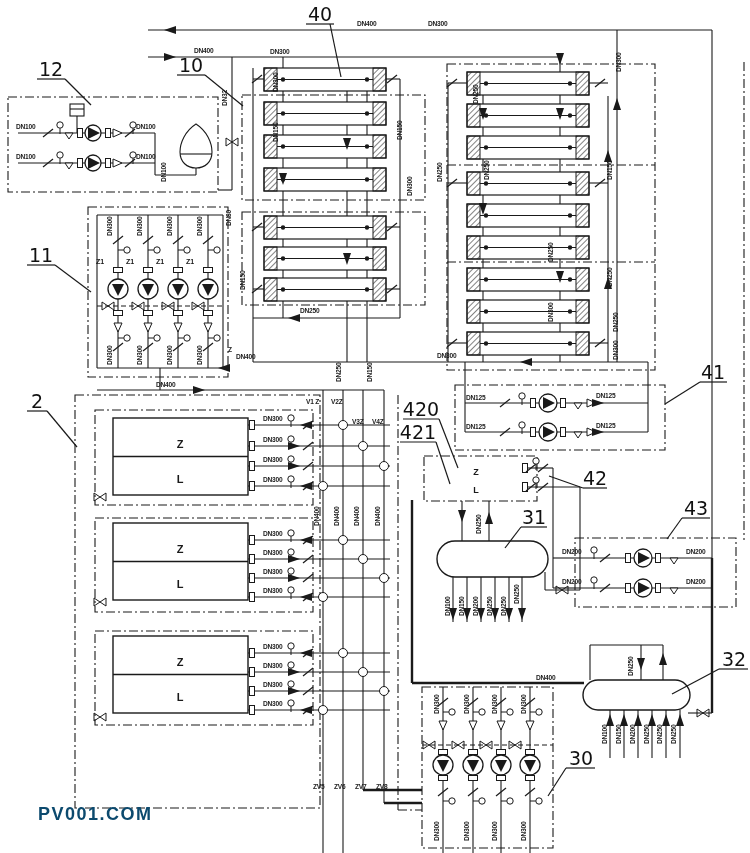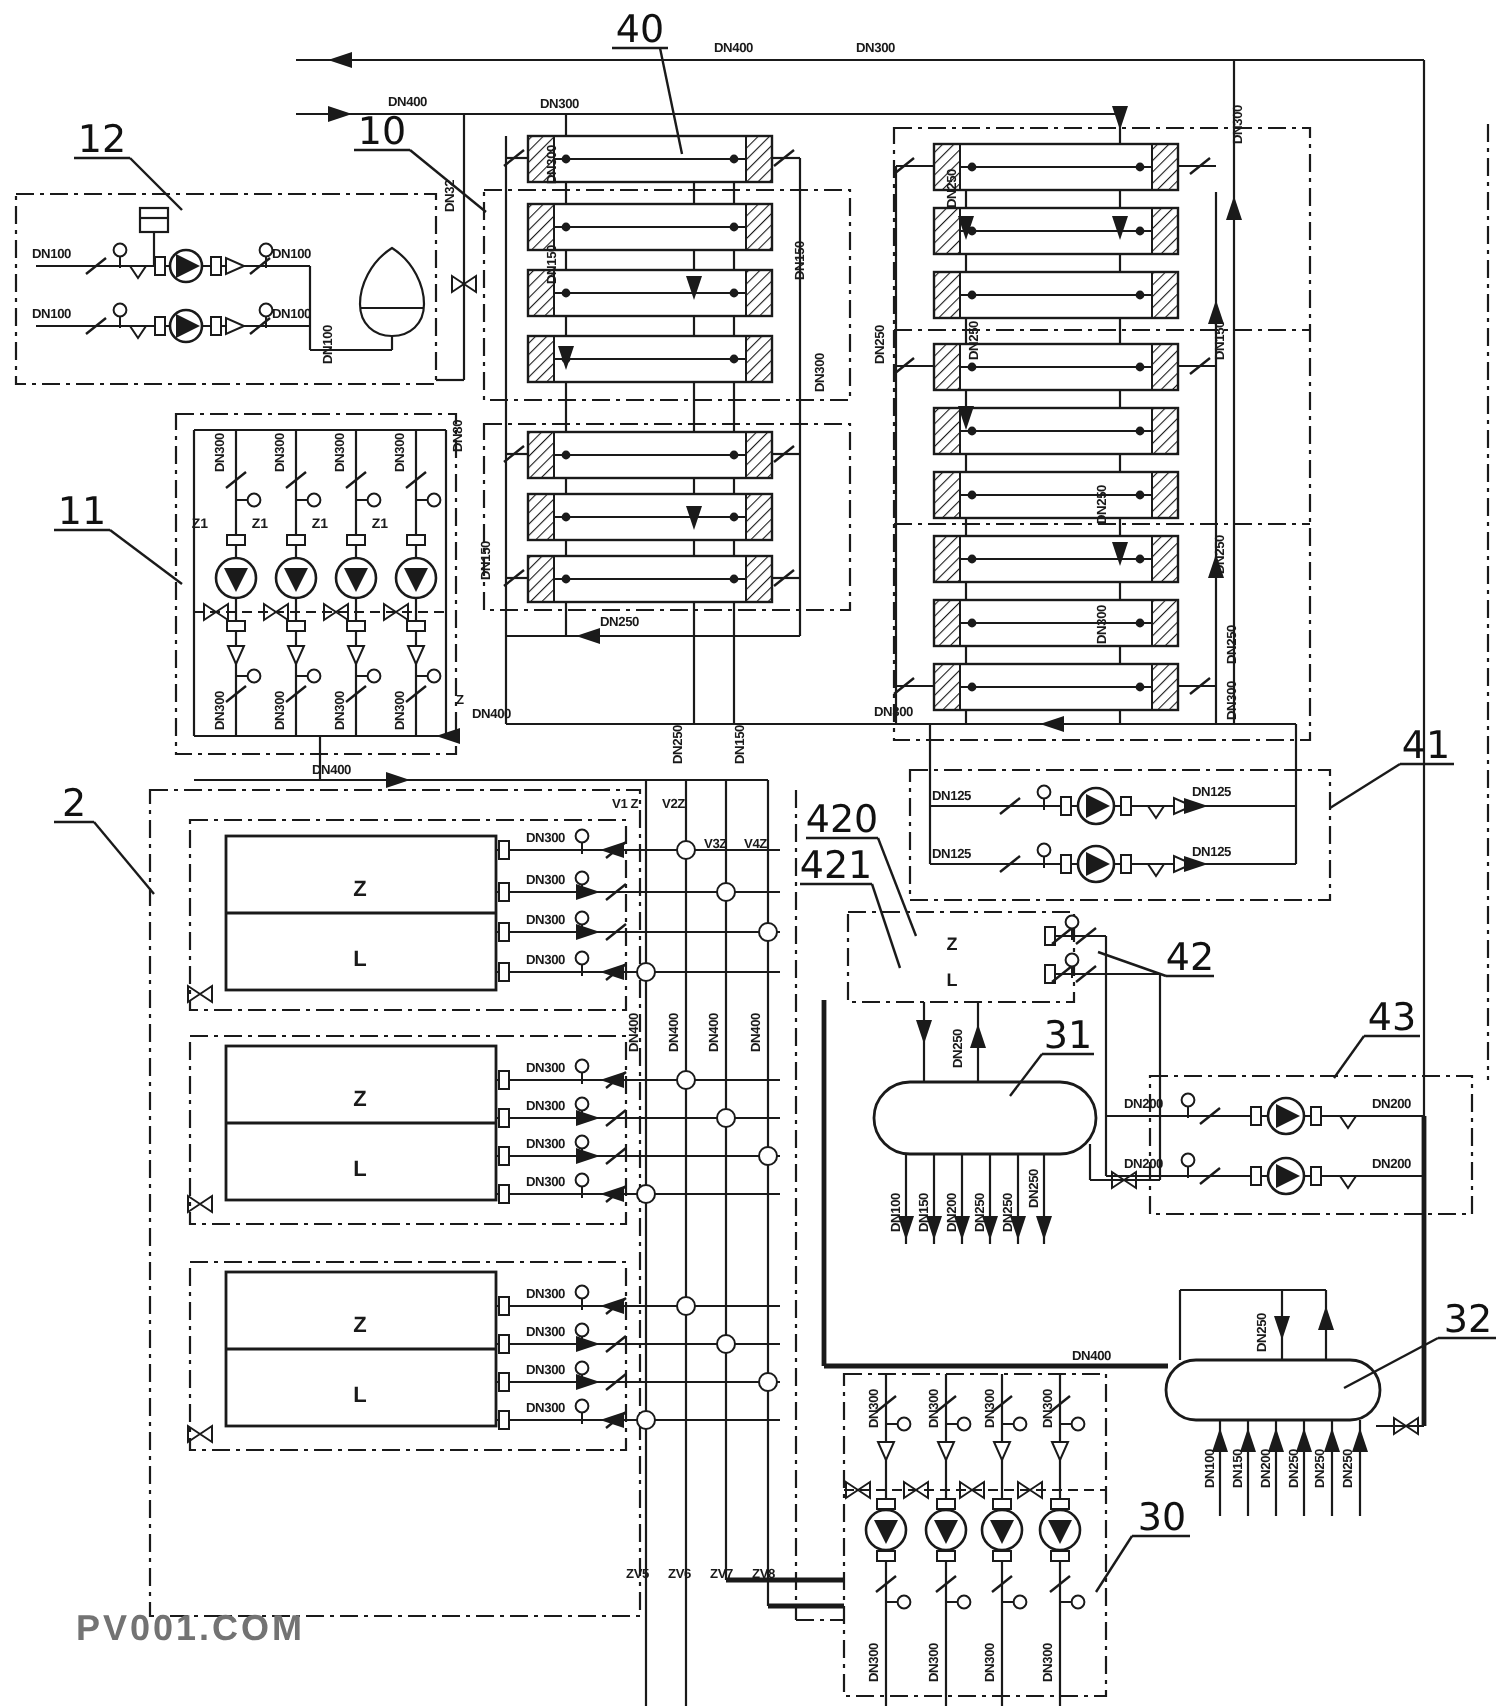--- a/index.html
+++ b/index.html
@@ -5,21 +5,21 @@
   html,body{margin:0;padding:0;background:#fff;font-family:"Liberation Sans",sans-serif;}
   .stage{position:relative;width:750px;height:853px;background:#ffffff;overflow:hidden;}
   svg{position:absolute;left:0;top:0;}
   .p{stroke:#1a1a1a;stroke-width:1.1;fill:none;}
   .pt{stroke:#1a1a1a;stroke-width:2.4;fill:none;}
   .dd{stroke:#1a1a1a;stroke-width:1.1;fill:none;stroke-dasharray:9 3 2 3;}
   .dsh{stroke:#1a1a1a;stroke-width:1;fill:none;stroke-dasharray:5 3;}
   .pl{font-family:"Liberation Sans",sans-serif;font-size:6.6px;font-weight:bold;fill:#1a1a1a;letter-spacing:-0.2px;}
   .tag{font-family:"Liberation Sans",sans-serif;font-weight:bold;fill:#1a1a1a;}
   .co{font-family:"DejaVu Sans",sans-serif;font-size:19px;fill:#111;}
-  .wm{position:absolute;left:38px;top:804px;font-size:18px;font-weight:bold;letter-spacing:1.5px;color:#737373;font-family:"Liberation Sans",sans-serif;text-align:right;}
+  .wm{position:absolute;left:38px;top:804px;font-size:18px;font-weight:bold;letter-spacing:1.5px;color:#0c4a6e;font-family:"Liberation Sans",sans-serif;text-align:right;}
 </style>
 </head>
 <body>
 
 <div class="stage">
 <svg width="750" height="853" viewBox="0 0 750 853">
   <defs>
     <pattern id="hatch" width="4" height="4" patternUnits="userSpaceOnUse" patternTransform="rotate(45)">
       <line x1="0" y1="0" x2="0" y2="4" stroke="#1a1a1a" stroke-width="1.1"></line>
     </pattern>

